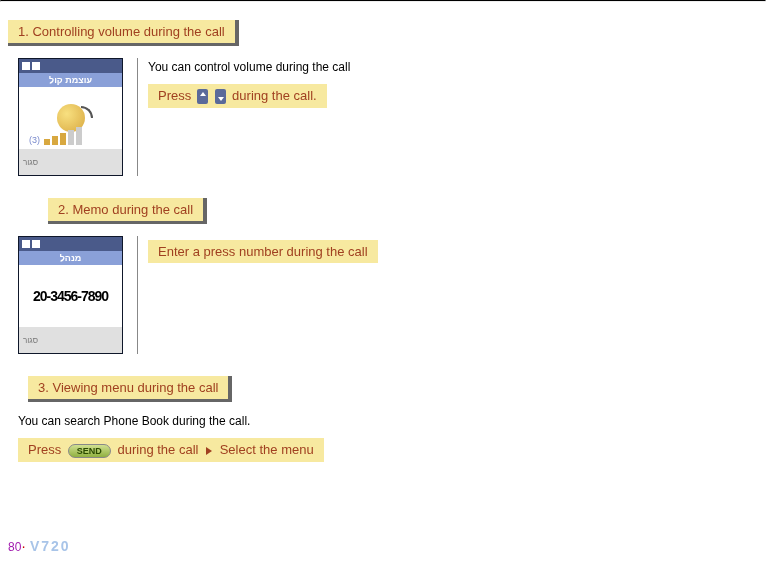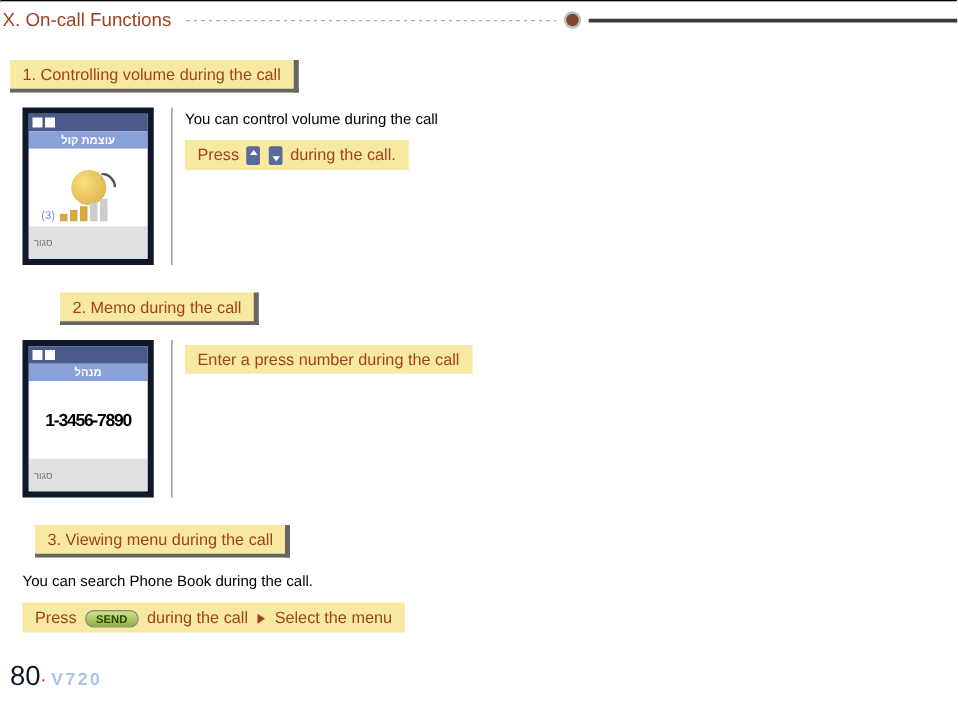--- a/index.html
+++ b/index.html
@@ -7,21 +7,21 @@
 .top-rule{border-top:1px solid #000;margin:0}
 .chapter-bar{display:flex;align-items:center;height:28px}
 .chapter-title{color:#a04020;font-size:15px;padding:4px 12px 4px 2px;font-weight:normal}
 .dot-line{flex:1;height:1px;background:repeating-linear-gradient(to right,#aaa 0,#aaa 3px,transparent 3px,transparent 6px)}
 .dot-bullet{width:10px;height:10px;border-radius:50%;background:#7a4a2a;border:2px solid #c0c0c0;margin:0 6px}
 .solid-line{flex:1;height:3px;background:#3a3a3a}
 .content{padding:0 28px 0 8px}
 .section-heading{display:inline-block;background:#f7e9a0;color:#a04020;font-size:13px;padding:4px 10px;border-right:4px solid #666;border-bottom:3px solid #666;margin:18px 0 8px}
 .section-heading.indent{margin-left:40px}
 .row{display:flex;align-items:flex-start}
-.phone{width:105px;border:5px solid #0f172a;margin:4px 10px 4px 10px;background:#fff;box-sizing:border-box}
+.phone{width:105px;border:1px solid #0f172a;margin:4px 10px 4px 10px;background:#fff;box-sizing:border-box}
 .phone-top{height:14px;background:#4a5a8a;display:flex;align-items:center;padding:0 3px;gap:2px}
 .p-icon{width:8px;height:8px;background:#fff}
 .phone-title{height:14px;background:#8aa0d8;color:#fff;font-size:9px;text-align:center;line-height:14px;font-weight:bold}
 .phone-body{height:62px;background:#fff;position:relative;display:flex;align-items:center;justify-content:center}
 .speaker{width:28px;height:28px;border-radius:50%;background:radial-gradient(circle at 35% 35%,#f8e080,#d8a840);position:relative}
 .speaker::after{content:"";position:absolute;width:10px;height:10px;border:2px solid #555;border-left:none;border-bottom:none;border-radius:0 100% 0 0;right:-8px;top:2px}
 .vol-bars{position:absolute;bottom:4px;left:10px;display:flex;align-items:flex-end;gap:2px;font-size:9px;color:#7a8acc}
 .vol-bars span{display:inline-block;width:6px;background:#d8a840}
 .vb1{height:6px}.vb2{height:9px}.vb3{height:12px}.vb4{height:15px;background:#ccc!important}.vb5{height:18px;background:#ccc!important}
 .phone-bottom{height:26px;background:#e0e0e0;display:flex;justify-content:space-between;align-items:center;padding:0 4px;font-size:8px;color:#777}
@@ -33,36 +33,30 @@
 .yellow-box{display:inline-block;background:#f7e9a0;color:#a04020;font-size:13px;padding:4px 10px;margin:6px 0}
 .arrow-key{display:inline-block;width:11px;height:15px;background:#5a6a9a;border-radius:2px;vertical-align:middle;margin:0 2px;position:relative}
 .arrow-key::after{content:"";position:absolute;left:3px;width:0;height:0;border-left:3px solid transparent;border-right:3px solid transparent}
 .arrow-up::after{top:3px;border-bottom:4px solid #fff}
 .arrow-down::after{bottom:3px;border-top:4px solid #fff}
 .bullet-list{margin:6px 0;padding:0;list-style:none}
 .bullet-list li{position:relative;padding-left:14px;margin:4px 0;line-height:1.5}
 .bullet-list li::before{content:"";position:absolute;left:0;top:5px;width:6px;height:6px;background:#000;border-radius:50%}
 .send-pill{display:inline-block;padding:1px 8px;border-radius:9px;background:linear-gradient(#d0e090,#90b040);border:1px solid #888;font-size:9px;color:#2a4a00;vertical-align:middle;margin:0 3px;font-weight:bold}
 .footer{position:absolute;bottom:16px;left:8px;font-size:14px}
-.pg-num{color:#0f172a;font-size:22px}
+.pg-num{color:#a21caf;font-size:12px}
 .pg-dot{color:#c00}
 .pg-model{color:#a8c4e8;letter-spacing:2px;font-weight:bold}
 .tri{display:inline-block;width:0;height:0;border-top:4px solid transparent;border-bottom:4px solid transparent;border-left:6px solid #a04020;margin:0 4px;vertical-align:middle}
 </style>
 </head>
 <body>
 
 <div class="page">
   <hr class="top-rule">
-  <div class="chapter-bar">
-    <span class="chapter-title">X. On-call Functions</span>
-    <span class="dot-line"></span>
-    <span class="dot-bullet"></span>
-    <span class="solid-line"></span>
-  </div>
 
   <div class="content">
 
     <div class="section-heading">1. Controlling volume during the call</div>
 
     <div class="row">
       <div class="phone">
         <div class="phone-top">
           <span class="p-icon"></span>
           <span class="p-icon"></span>
@@ -99,21 +93,21 @@
     <div class="section-heading indent">2. Memo during the call</div>
 
     <div class="row">
       <div class="phone">
         <div class="phone-top">
           <span class="p-icon"></span>
           <span class="p-icon"></span>
         </div>
         <div class="phone-title">מנהל</div>
         <div class="phone2-body">
-          <span class="big-number">1-3456-7890</span>
+          <span class="big-number">20-3456-7890</span>
         </div>
         <div class="phone-bottom">
           <span>סגור</span>
           <span></span>
         </div>
       </div>
       <div class="vline"></div>
       <div class="desc">
         <div class="yellow-box">Enter a press number during the call</div>
       </div>

